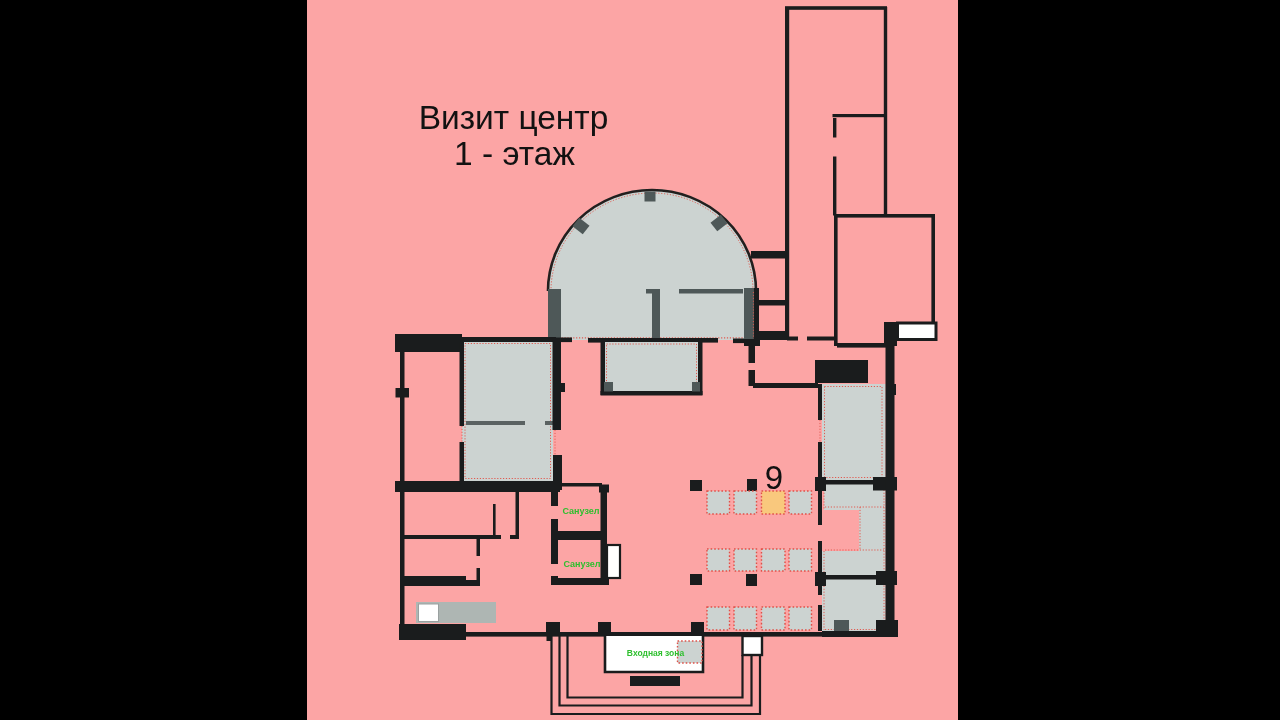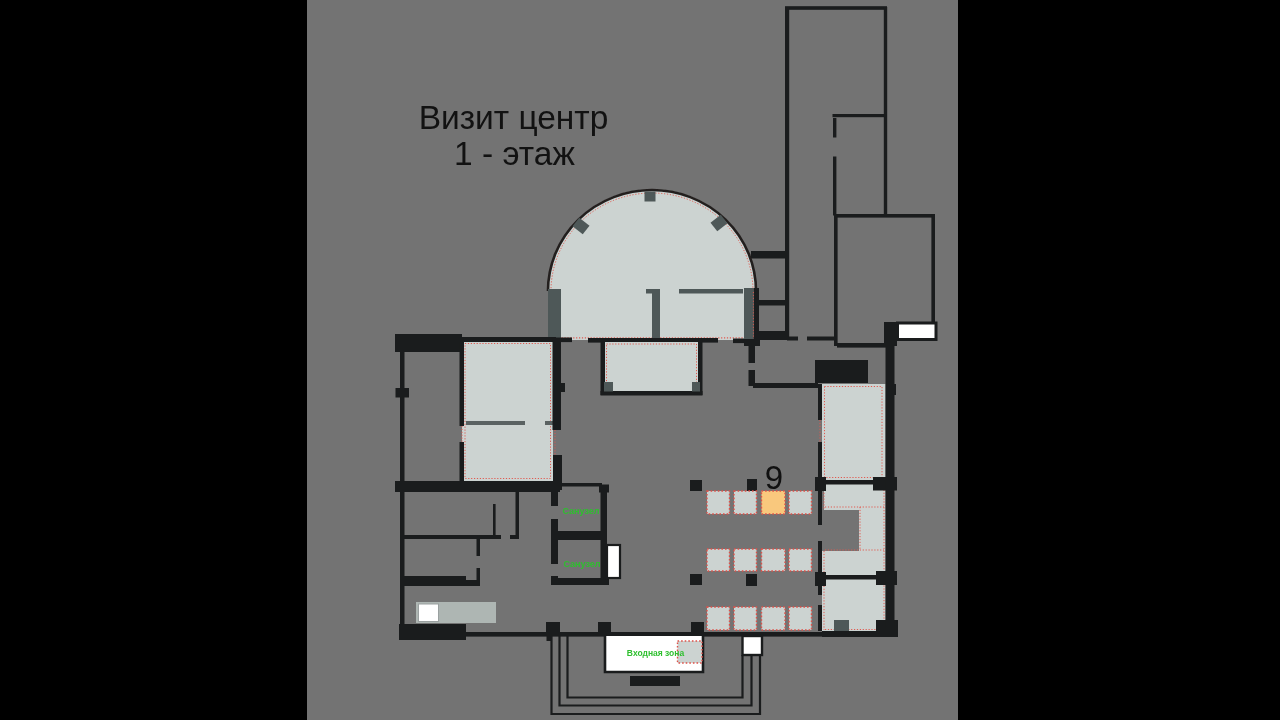--- a/index.html
+++ b/index.html
@@ -1,16 +1,16 @@
 <!DOCTYPE html>
 <html><head>
 <meta charset="utf-8">
 <style>
   html,body{margin:0;padding:0;background:#fff;}
-  .page{position:relative;width:1280px;height:720px;overflow:hidden;background:#737373;
+  .page{position:relative;width:1280px;height:720px;overflow:hidden;background:#fca5a5;
         font-family:"Liberation Sans", sans-serif;}
   svg{position:absolute;left:0;top:0;}
 </style>
 </head>
 <body>
 <div class="page">
 <svg width="1280" height="720" viewBox="0 0 1280 720">
 <defs></defs>
 
 <rect x="0" y="0" width="307" height="720" fill="#000"></rect>

